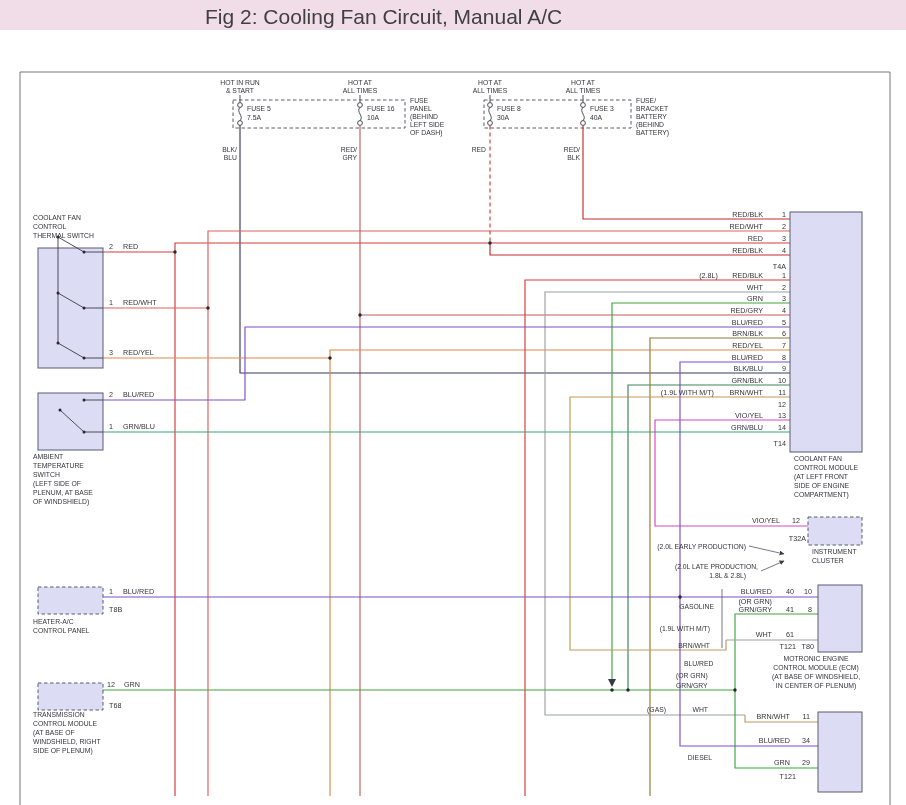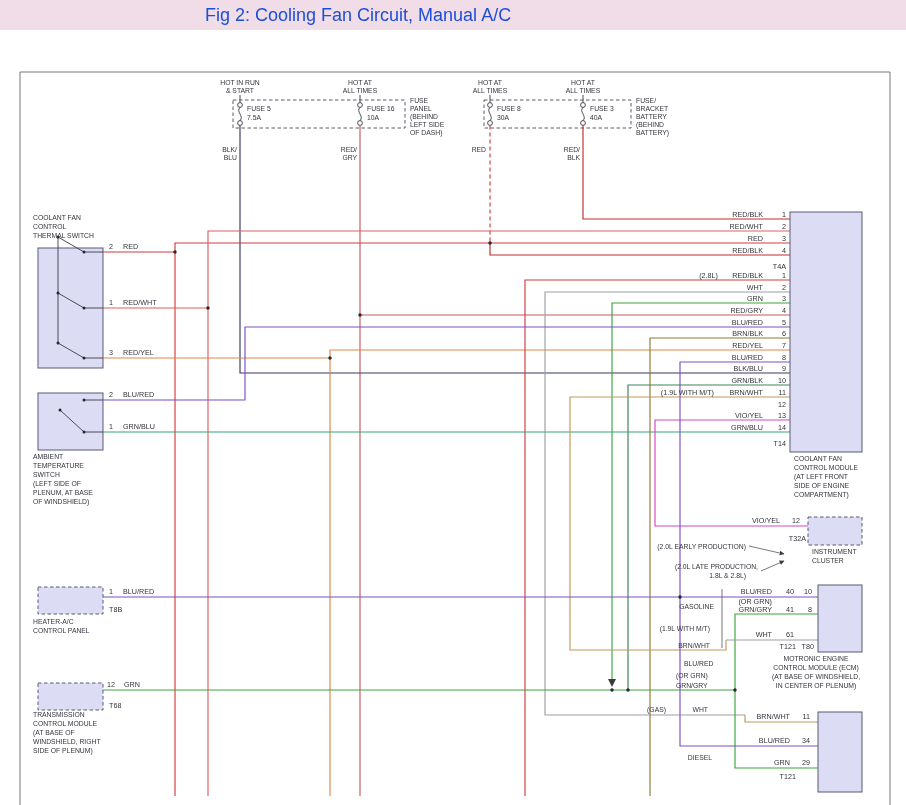--- a/index.html
+++ b/index.html
@@ -1,19 +1,19 @@
 <!DOCTYPE html>
 <html><head>
 <meta charset="utf-8">
 <style>
   html,body{margin:0;padding:0}
   body{width:906px;height:805px;position:relative;background:#fff;
        font-family:"Liberation Sans",sans-serif;overflow:hidden}
   .header{position:absolute;left:0;top:0;width:906px;height:30px;background:#f0dde8}
-  .header span{position:absolute;left:205px;top:5px;font-size:18px;color:#1d4ed8}
+  .header span{position:absolute;left:205px;top:5px;font-size:21px;color:#404040}
   svg{position:absolute;left:0;top:0}
   svg text{font-family:"Liberation Sans",sans-serif;fill:#33333d}
   .s7{font-size:7.2px}
   .s6{font-size:6.8px}
   .e{text-anchor:end}
   .m{text-anchor:middle}
   .wire{fill:none;stroke-width:1.15px}
   .struct{fill:none;stroke:#3a3a46;stroke-width:0.9px}
   .modbox{stroke:#5a5a74;stroke-width:1px}
   .dash{stroke-dasharray:3.5,2.5}

